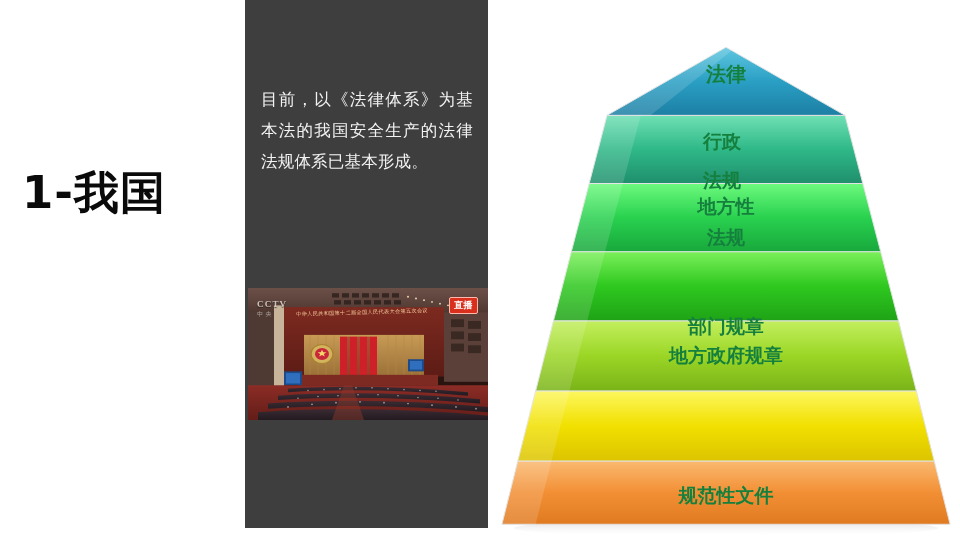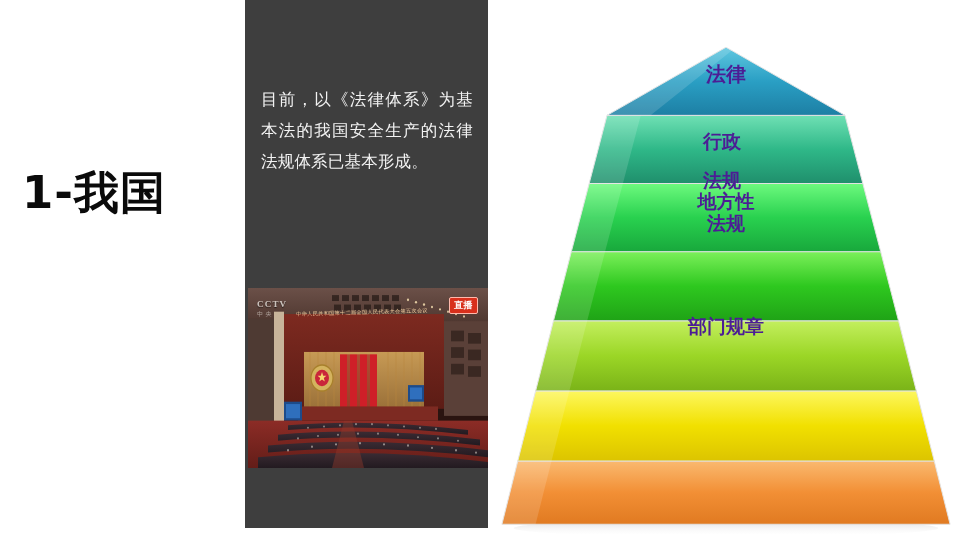--- a/index.html
+++ b/index.html
@@ -64,21 +64,21 @@
     letter-spacing: 0.2px;
     text-align: justify;
   }
 
   
   .photo {
     position: absolute;
     left: 3px;
     top: 288px;
     width: 240px;
-    height: 180px;
+    height: 132px;
     overflow: hidden;
     background: #2a1410;
   }
   .photo-svg { display: block; width: 100%; height: 100%; }
 
   .cctv-logo {
     position: absolute;
     left: 9px;
     top: 11px;
     font-family: "Liberation Serif", "DejaVu Serif", serif;
@@ -136,21 +136,21 @@
     width: 468px;
     height: 516px;
   }
   .pyramid-svg { display: block; width: 100%; height: 100%; }
 
   .tier-label {
     position: absolute;
     text-align: center;
     font-family: "Liberation Serif", "DejaVu Serif", serif;
     font-weight: bold;
-    color: #4c1d95;
+    color: #15803d;
     white-space: nowrap;
     pointer-events: none;
   }
 </style>
 </head>
 <body>
 
 <div class="slide">
 
   <div class="title-block">
@@ -393,22 +393,24 @@
         <polygon points="44,383 78,383 60,455 26,455"></polygon>
         <polygon points="26,455 60,455 44,520 10,520"></polygon>
       </g>
     </svg>
 
     <div class="tier-label" style="left:0;right:0;top:44px;font-size:20px;line-height:24px;">法律</div>
 
     <div class="tier-label" style="left:0;right:8px;top:104px;font-size:19px;line-height:39px;white-space:pre;">行政
 法规</div>
 
-    <div class="tier-label" style="left:0;right:0;top:173px;font-size:19px;line-height:22px;white-space:pre;">地方性
+    <div class="tier-label" style="left:0;right:0;top:173px;font-size:19px;line-height:31px;white-space:pre;">地方性
 法规</div>
 
     <div class="tier-label" style="left:0;right:0;top:256px;font-size:19px;line-height:24px;margin-top:41px;">部门规章</div>
 
-
-
+    <div class="tier-label" style="left:0;right:0;top:326px;font-size:19px;line-height:24px;">地方政府规章</div>
+
+
+    <div class="tier-label" style="left:0;right:0;top:466px;font-size:19px;line-height:24px;">规范性文件</div>
   </div>
 
 </div>
 
 </body></html>

